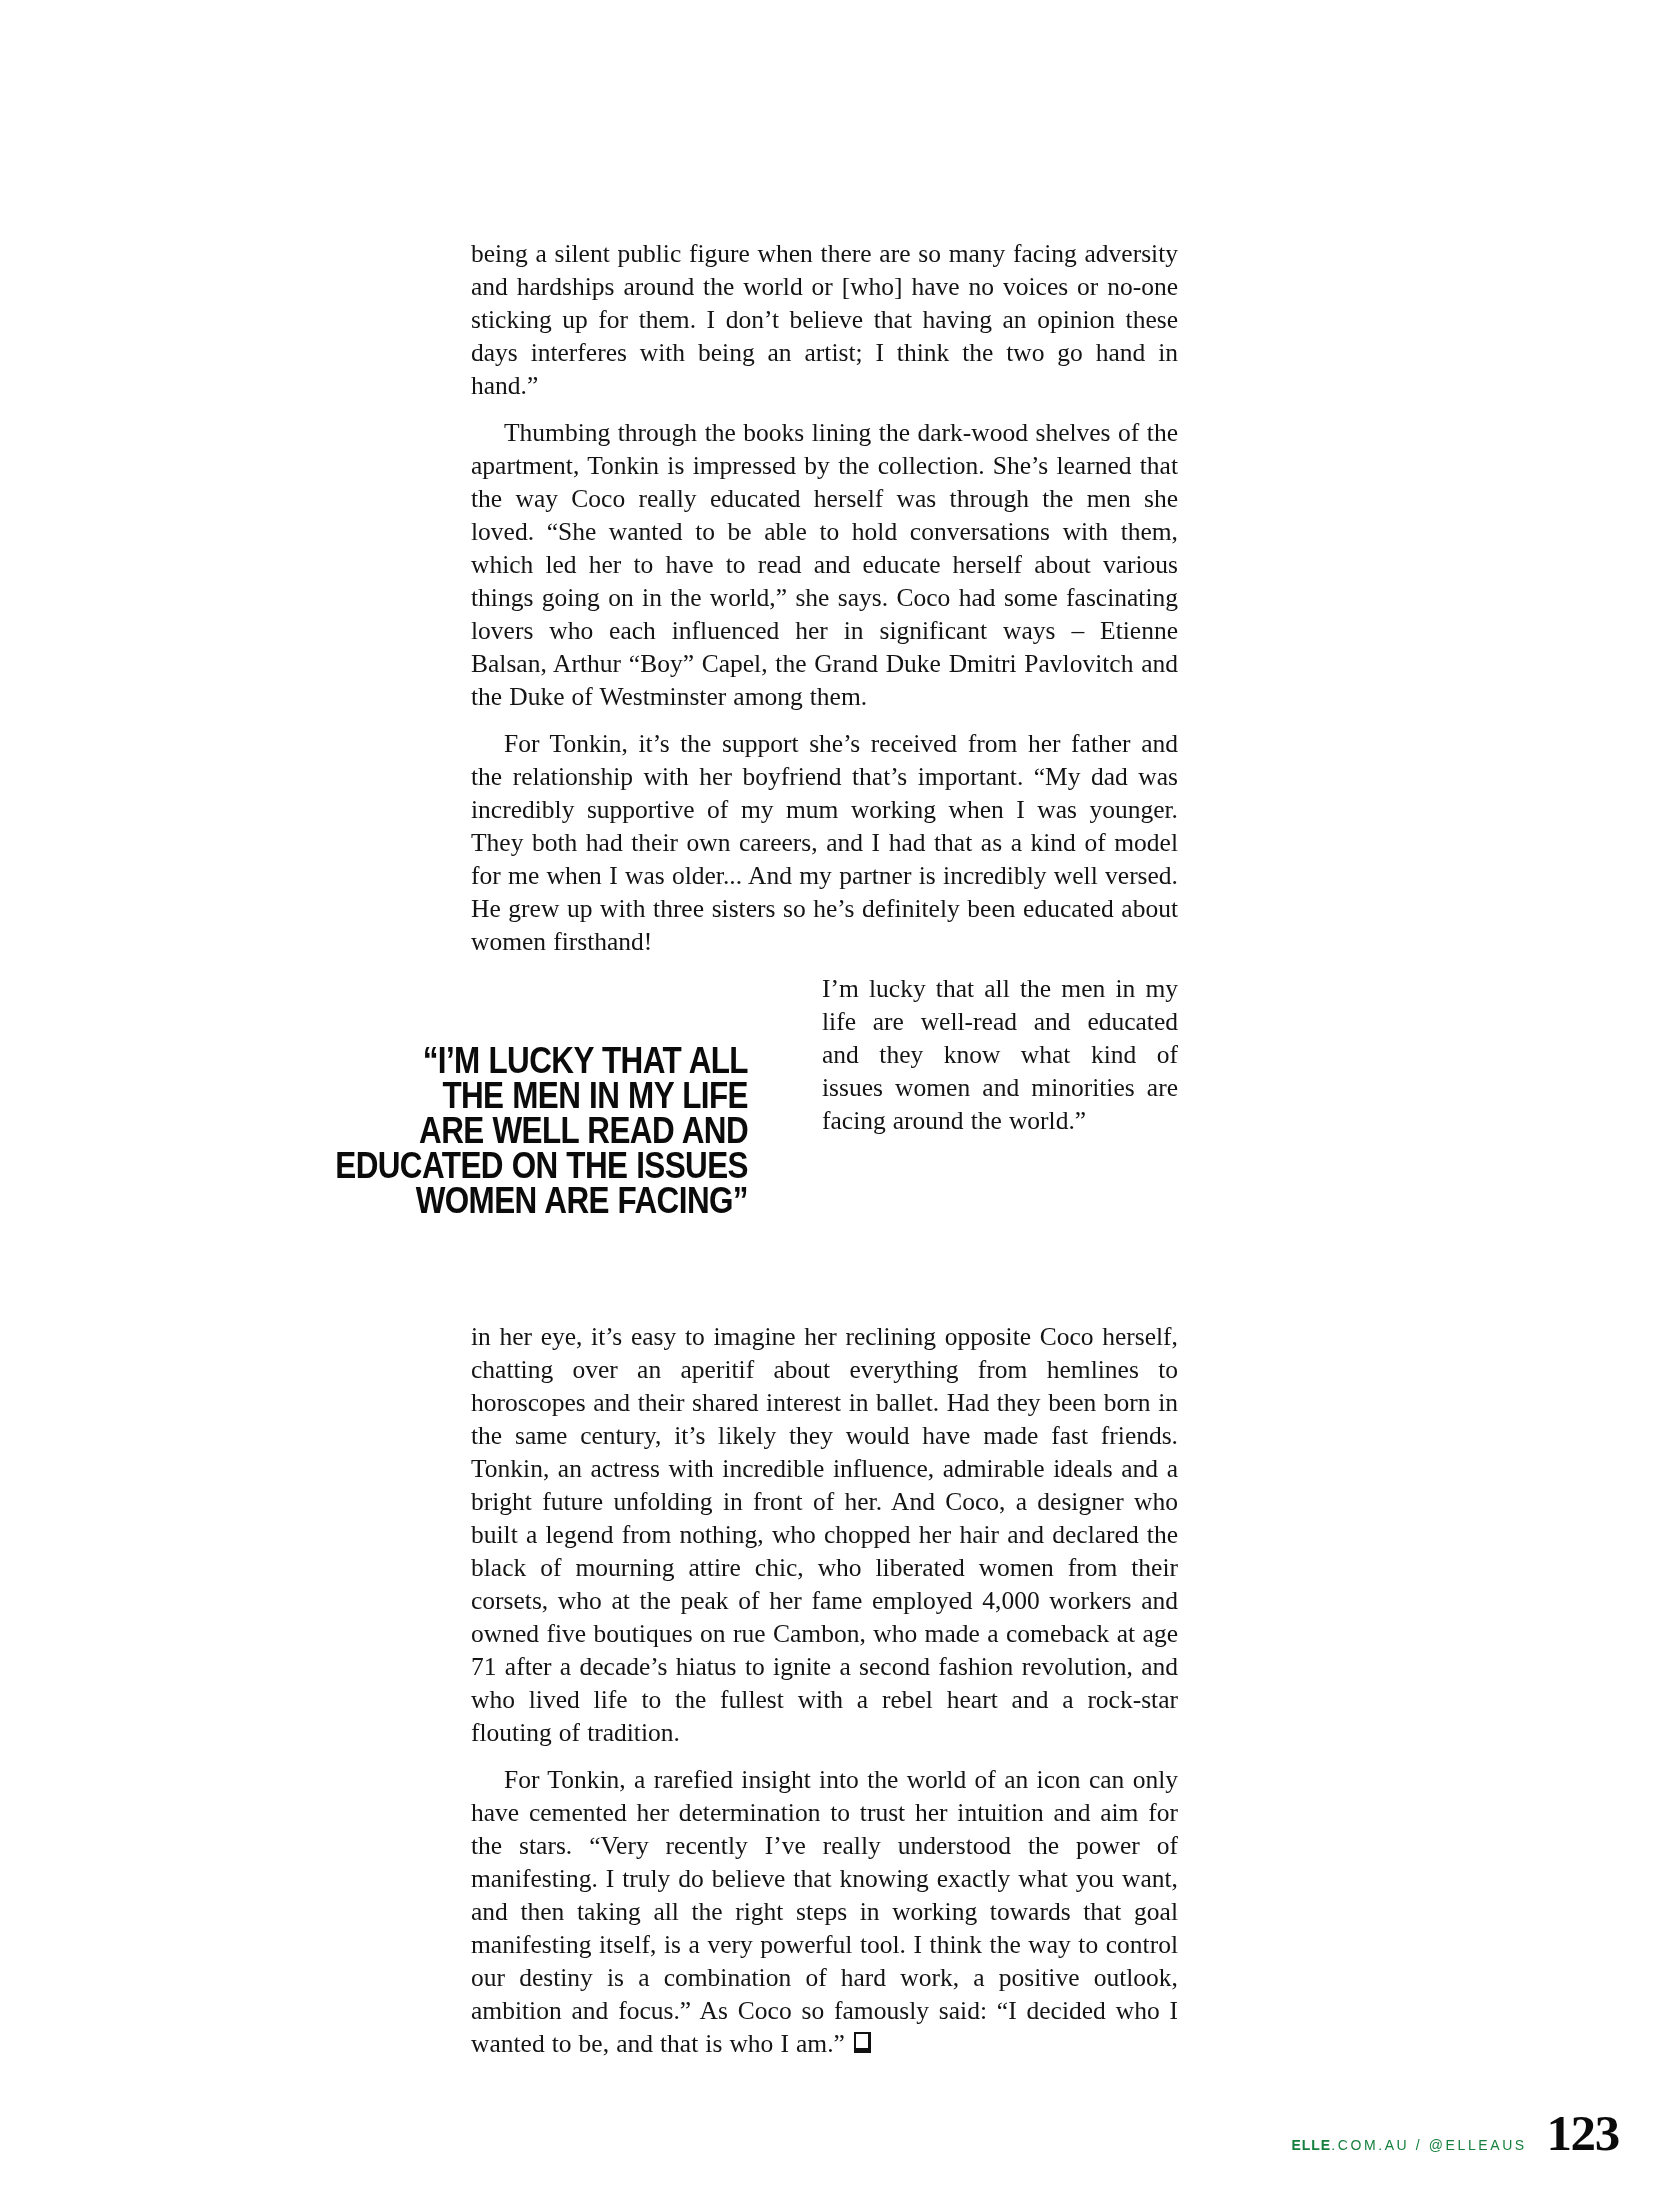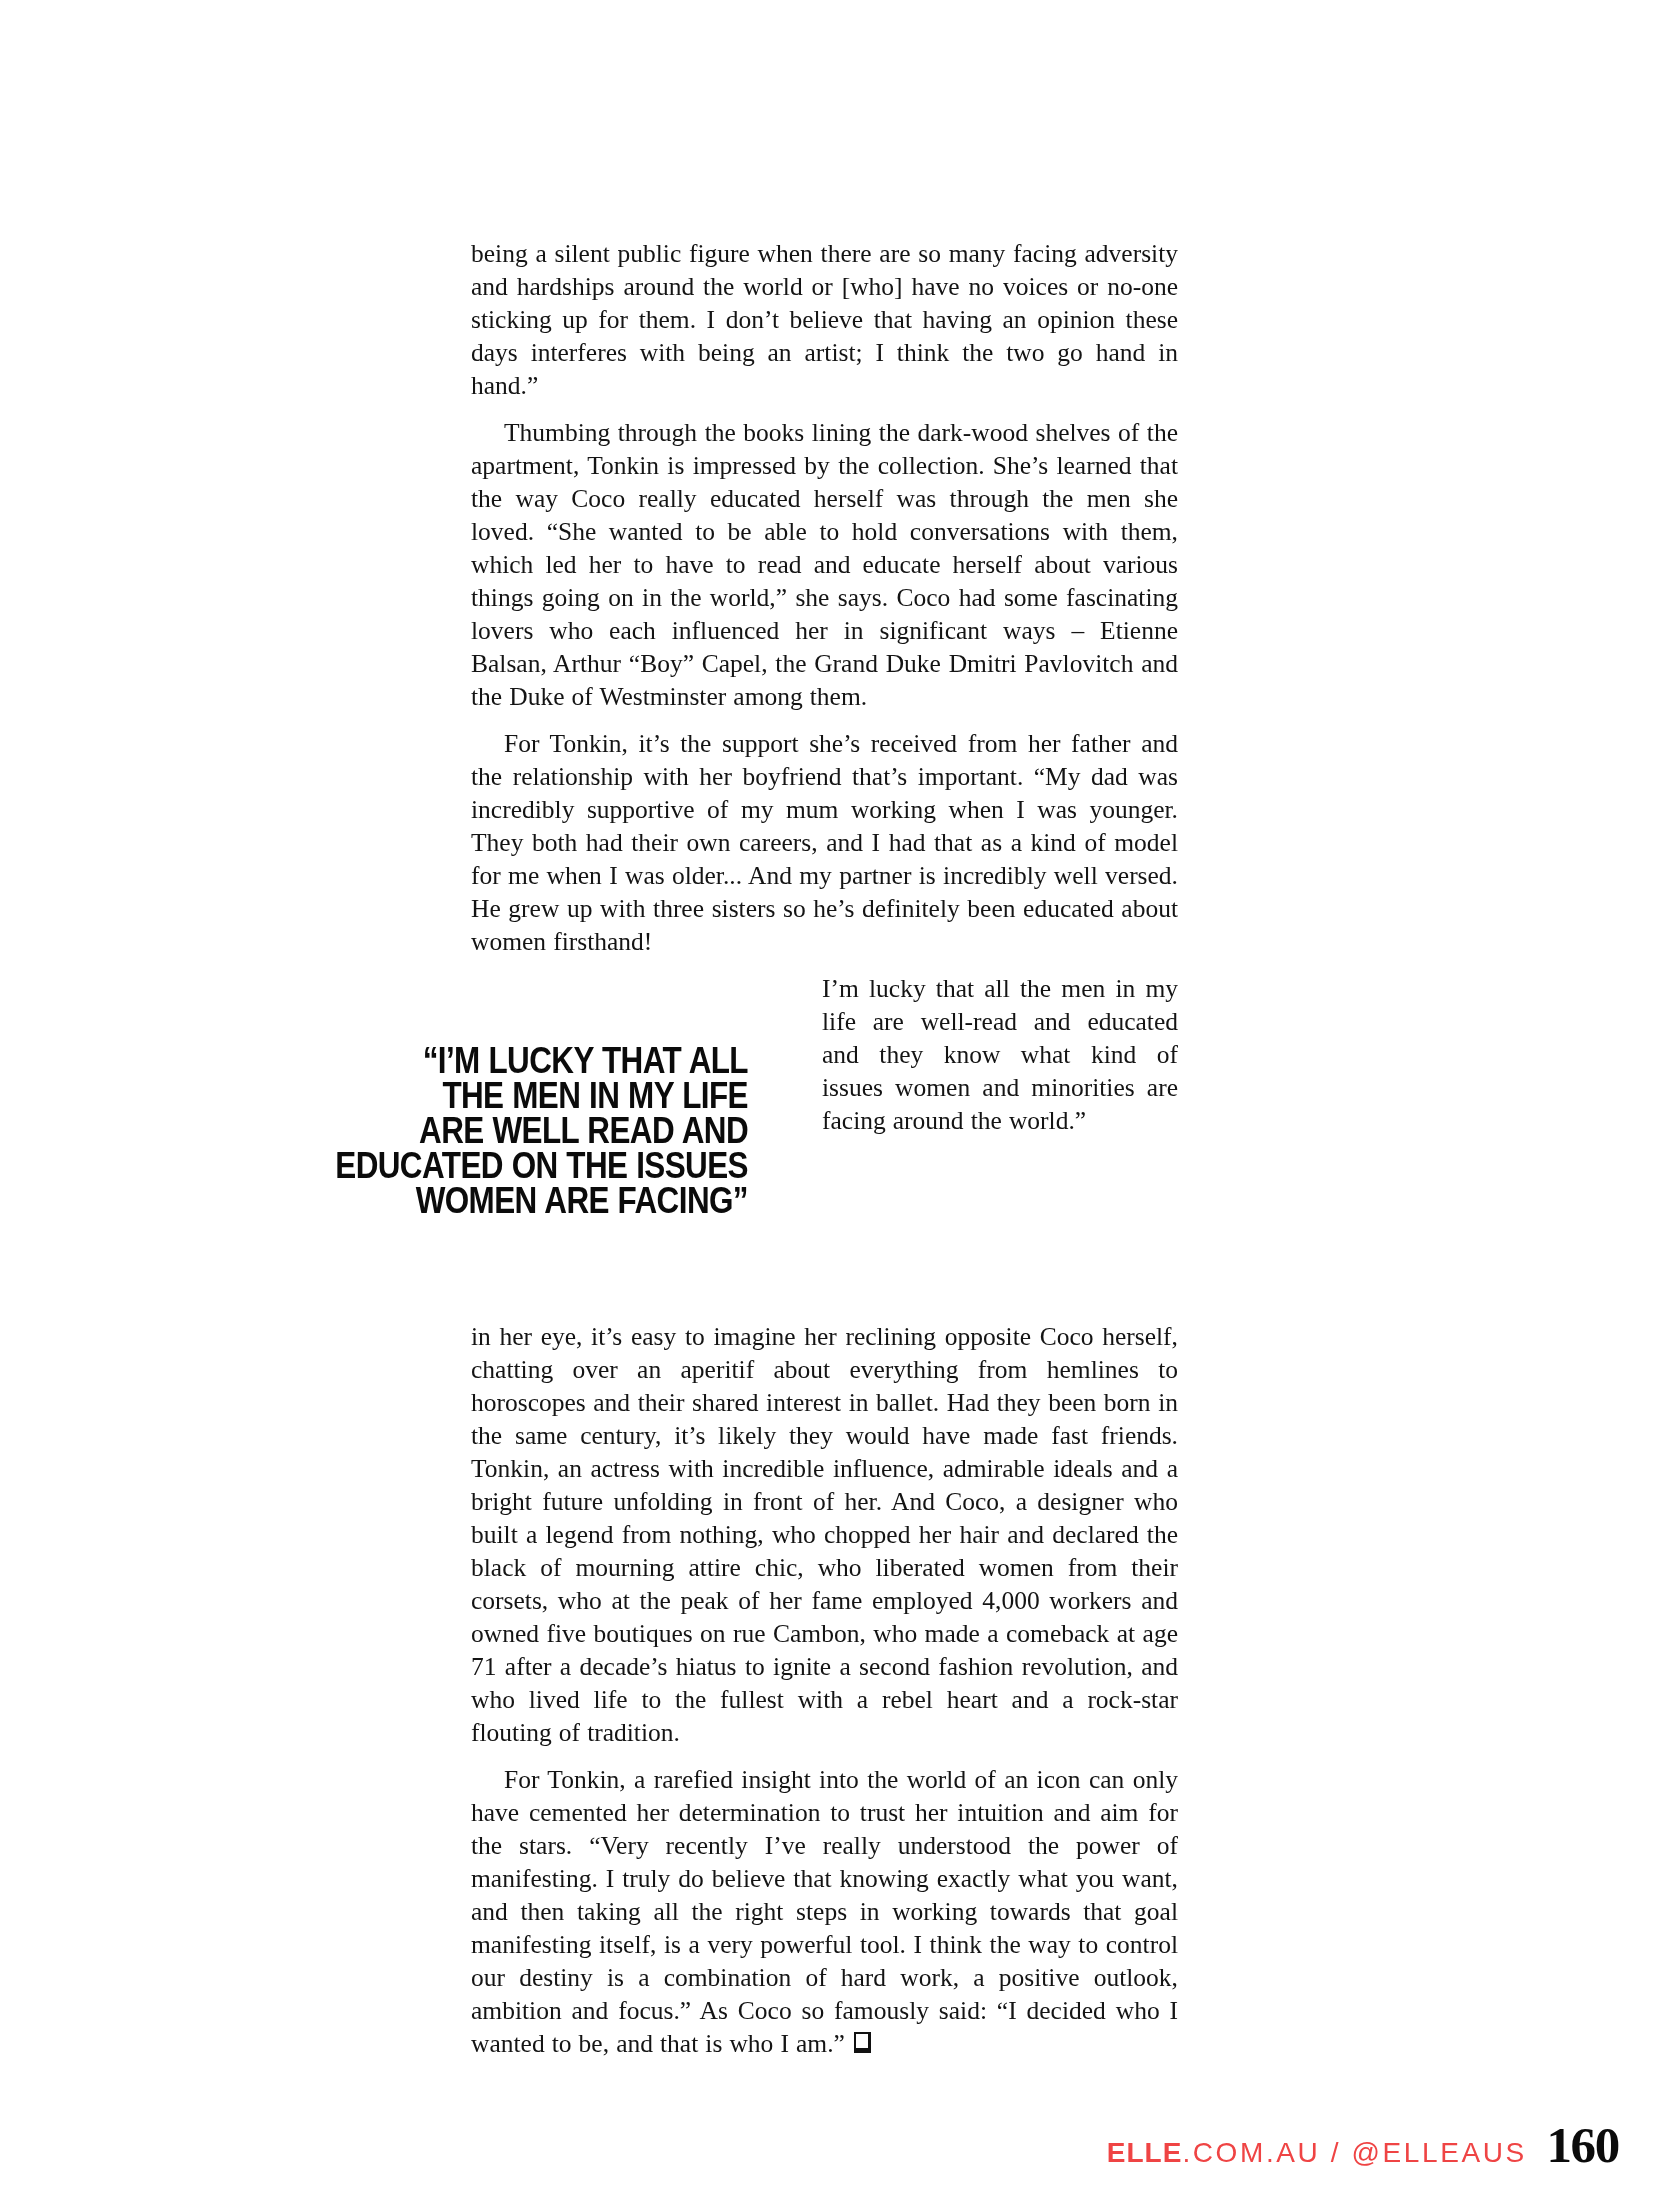--- a/index.html
+++ b/index.html
@@ -62,23 +62,23 @@
   .footer {
     position: absolute;
     right: 45px;
     top: 2104px;
     display: flex;
     align-items: baseline;
     gap: 19.6px;
   }
   .footer-site {
     font-family: "Liberation Sans", "DejaVu Sans", sans-serif;
-    font-size: 28px;
+    font-size: 14px;
     letter-spacing: 2.6px;
-    color: #ef4444;
+    color: #15803d;
     margin-top: 33px;
   }
   .footer-site .brand {
     font-weight: 700;
     letter-spacing: 1px;
   }
   .page-num {
     font-family: "Liberation Serif", "DejaVu Serif", serif;
     font-weight: 700;
     font-size: 51px;
@@ -115,17 +115,17 @@
 
     <div class="bottom-block">
       <p class="body-p">in her eye, it’s easy to imagine her reclining opposite Coco herself, chatting over an aperitif about everything from hemlines to horoscopes and their shared interest in ballet. Had they been born in the same century, it’s likely they would have made fast friends. Tonkin, an actress with incredible influence, admirable ideals and a bright future unfolding in front of her. And Coco, a designer who built a legend from nothing, who chopped her hair and declared the black of mourning attire chic, who liberated women from their corsets, who at the peak of her fame employed 4,000 workers and owned five boutiques on rue Cambon, who made a comeback at age 71 after a decade’s hiatus to ignite a second fashion revolution, and who lived life to the fullest with a rebel heart and a rock-star flouting of tradition.</p>
       <p class="body-p indent"><span>For Tonkin, a rarefied insight into the world of an icon can only have cemented her determination to trust her intuition and aim for the stars. “Very recently I’ve really understood the power of manifesting. I truly do believe that knowing exactly what you want, and then taking all the right steps in working towards that goal manifesting itself, is a very powerful tool. I think the way to control our destiny is a combination of hard work, a positive outlook, ambition and focus.” As Coco so famously said: “I decided who I wanted to be, and that is who I am.”</span><span class="end-mark"></span></p>
     </div>
 
   </div>
 
   <div class="footer">
     <div class="footer-site"><span class="brand">ELLE</span><span>.COM.AU / @ELLEAUS</span></div>
-    <div class="page-num">160</div>
+    <div class="page-num">123</div>
   </div>
 
 </div>
 
 
 </body></html>

